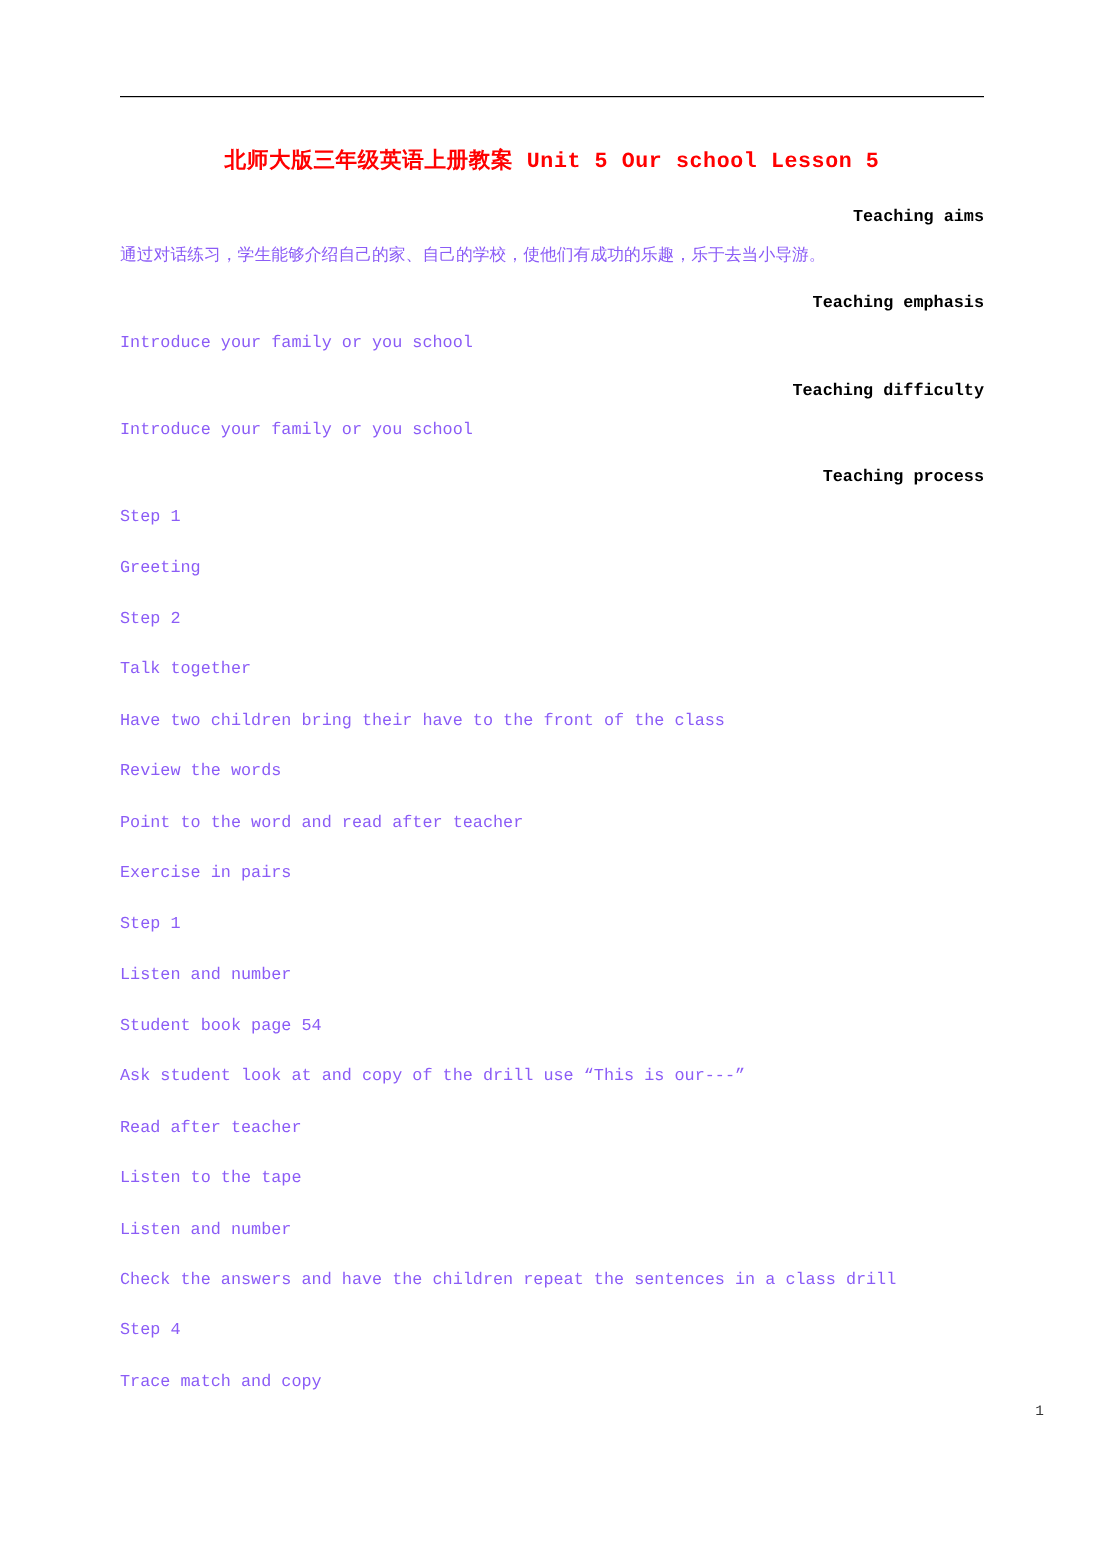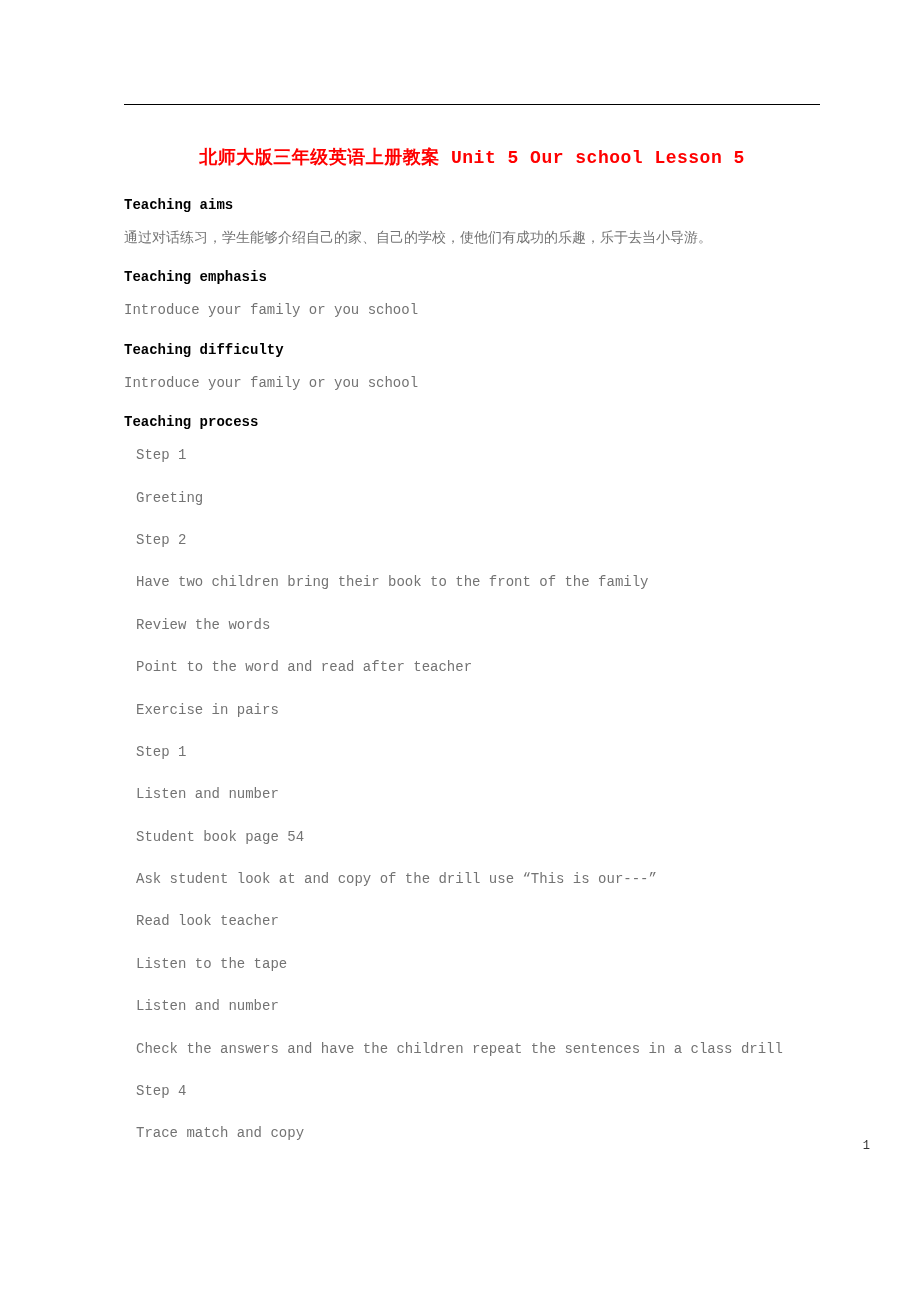--- a/index.html
+++ b/index.html
@@ -1,16 +1,16 @@
 <!DOCTYPE html>
 <html><head>
   <meta charset="utf-8">
   <style>
     * {
-      margin: 12px;
+      margin: 0;
       padding: 0;
       box-sizing: border-box;
     }
     body {
       background: #ffffff;
       font-family: "SimSun", "宋体", serif;
       width: 920px;
       margin: 0 auto;
       padding: 80px 100px 40px 100px;
       position: relative;
@@ -27,25 +27,26 @@
       font-size: 18px;
       font-family: "SimSun", "宋体", "Courier New", monospace;
       margin-bottom: 28px;
       letter-spacing: 0.5px;
     }
     .section-heading {
       font-weight: bold;
       font-size: 14px;
       font-family: "Courier New", "SimSun", monospace;
       margin-bottom: 14px;
+      text-align: right;
     }
     .body-line {
       font-family: "Courier New", "SimSun", monospace;
       font-size: 14px;
-      color: #737373;
+      color: #8b5cf6;
       margin-bottom: 20px;
       line-height: 1.6;
     }
     .body-line.indented {
       padding-left: 18px;
     }
     .page-number {
       position: absolute;
       bottom: 40px;
       right: 50px;
@@ -68,29 +69,30 @@
 <div class="body-line">Introduce your family or you school</div>
 
 <div class="section-heading">Teaching difficulty</div>
 <div class="body-line">Introduce your family or you school</div>
 
 <div class="section-heading">Teaching process</div>
 <div id="process-container">
     <div class="body-line">Step 1</div>
     <div class="body-line">Greeting</div>
     <div class="body-line">Step 2</div>
-    <div class="body-line">Have two children bring their book to the front of the family</div>
+    <div class="body-line">Talk together</div>
+    <div class="body-line">Have two children bring their have to the front of the class</div>
     <div class="body-line">Review the words</div>
     <div class="body-line">Point to the word and read after teacher</div>
     <div class="body-line">Exercise in pairs</div>
     <div class="body-line">Step 1</div>
     <div class="body-line">Listen and number</div>
     <div class="body-line">Student book page 54</div>
     <div class="body-line">Ask student look at and copy of the drill use  “This is our---”</div>
-    <div class="body-line">Read look teacher</div>
+    <div class="body-line">Read after teacher</div>
     <div class="body-line">Listen to the tape</div>
     <div class="body-line">Listen and number</div>
     <div class="body-line">Check the answers and have the children repeat the sentences in a class drill</div>
     <div class="body-line">Step 4</div>
     <div class="body-line">Trace match and copy</div>
   </div>
 
 <div class="page-number">1</div>
 
 </body></html>

